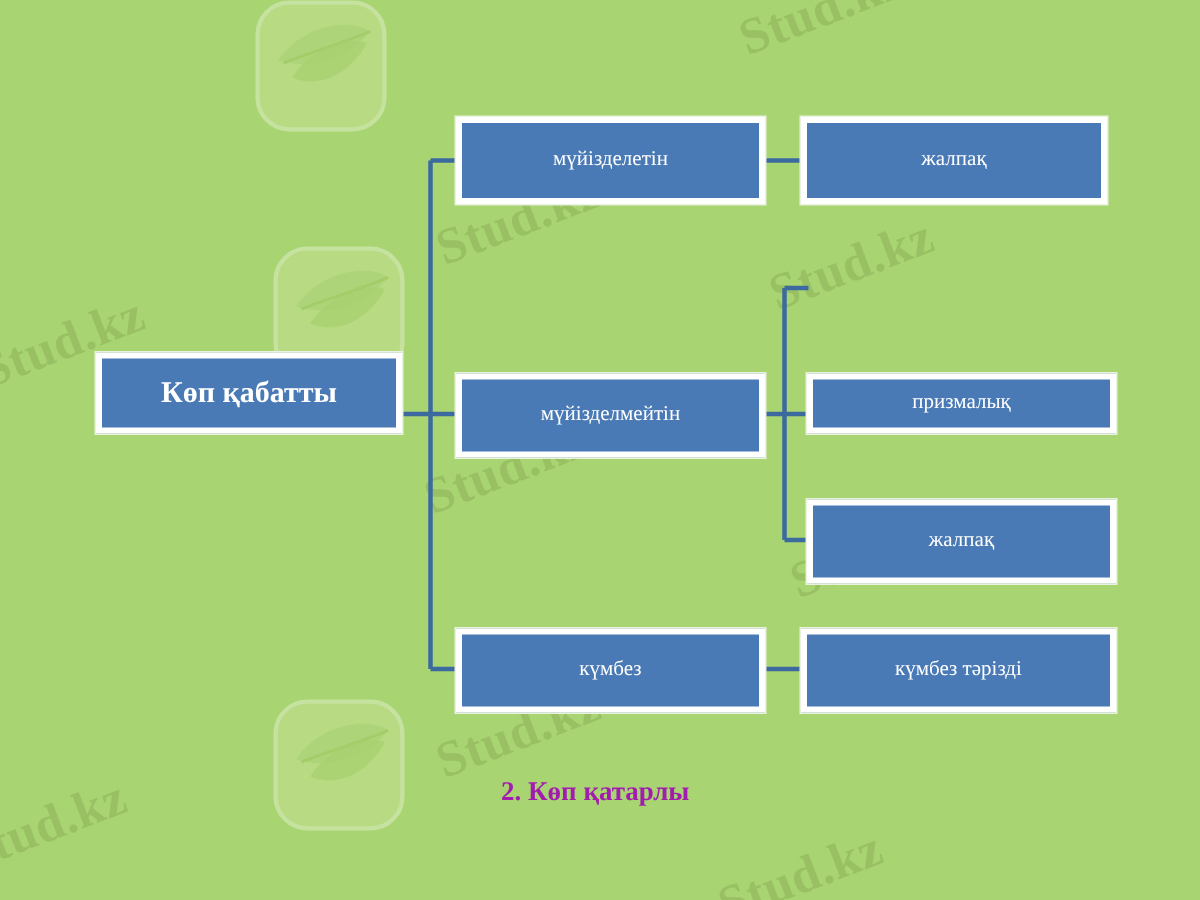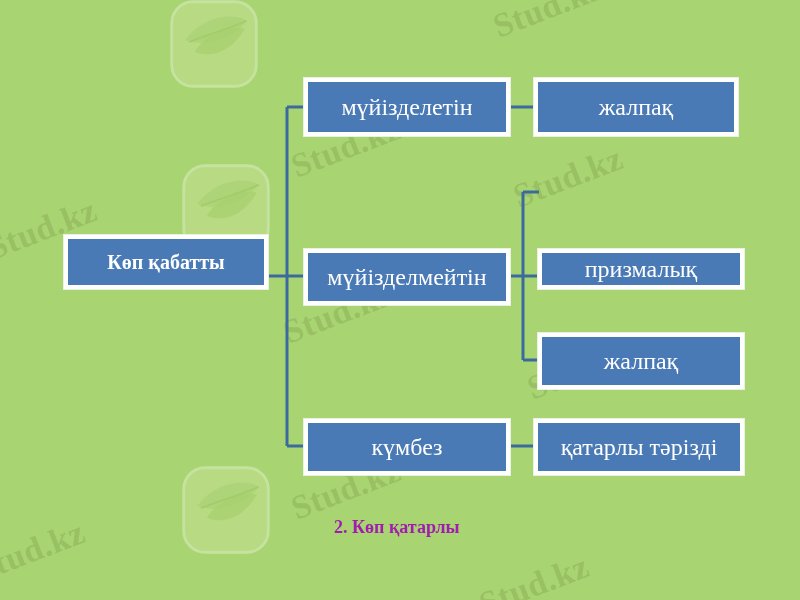--- a/index.html
+++ b/index.html
@@ -58,21 +58,21 @@
     position: absolute;
     z-index: 3;
     box-sizing: border-box;
     background: #4a7ab5;
     border: 4px solid #ffffff;
     outline: 1px solid #e9f2e0;
     display: flex;
     align-items: center;
     justify-content: center;
     color: #ffffff;
-    font-size: 24px;
+    font-size: 14px;
     line-height: 1.1;
     text-align: center;
     white-space: nowrap;
   }
   .node.root {
     font-weight: bold;
     font-size: 20px;
   }
   .node .label {
     display: block;
@@ -175,18 +175,18 @@
 
   <div class="node" style="left:538px; top:249px; width:206px; height:40px;">
     <span class="label">призмалық</span>
   </div>
 
   <div class="node" style="left:538px; top:333px; width:206px; height:56px;">
     <span class="label">жалпақ</span>
   </div>
 
   <div class="node" style="left:534px; top:419px; width:210px; height:56px;">
-    <span class="label">қатарлы тәрізді</span>
+    <span class="label">күмбез тәрізді</span>
   </div>
 
   <div class="caption" style="left:334px; top:517px;">2. Көп қатарлы</div>
 
 </div>
 
 </body></html>

